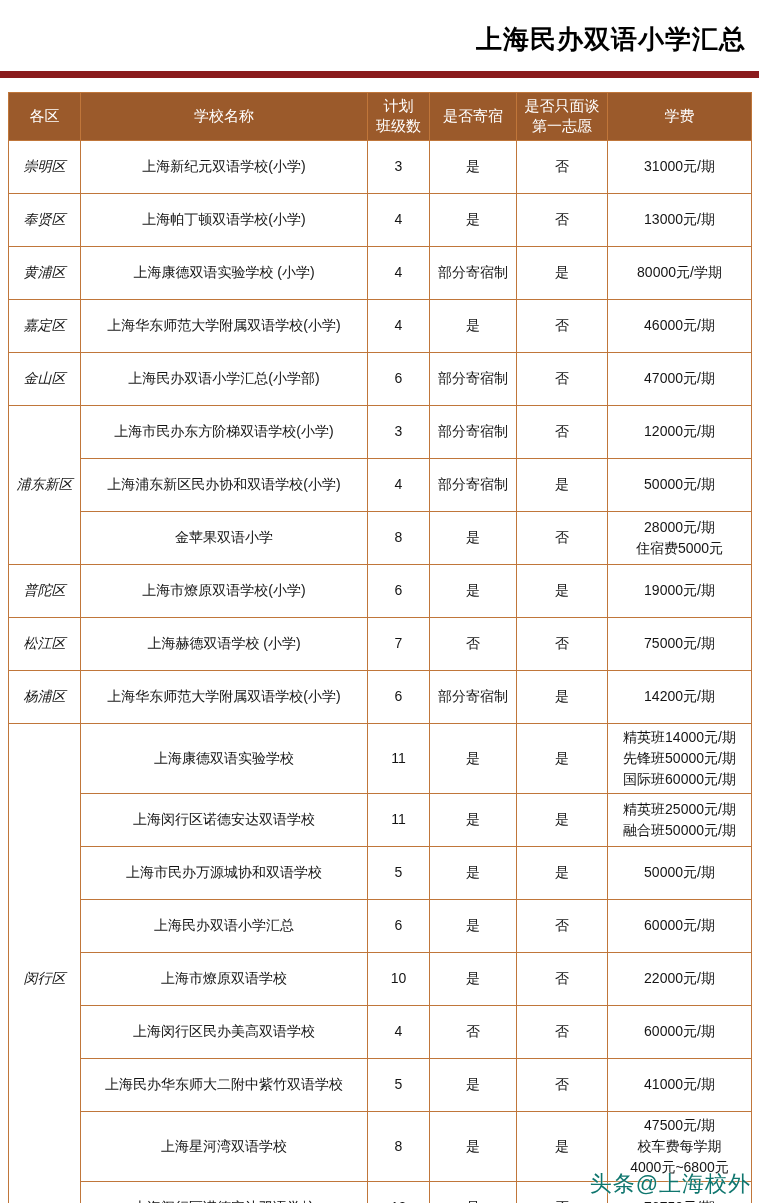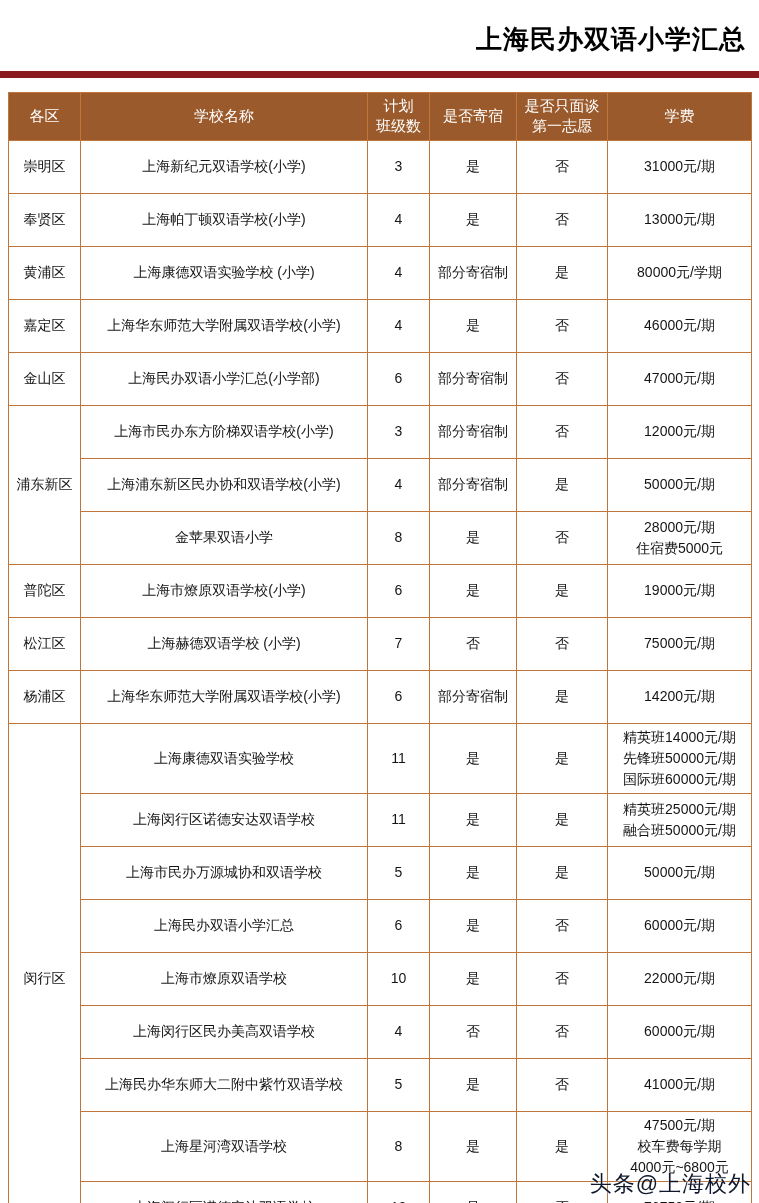--- a/index.html
+++ b/index.html
@@ -48,27 +48,27 @@
     height: 46px;
     line-height: 1.35;
   }
   .school-table td {
     font-size: 14px;
     color: #141414;
     height: 53px;
     line-height: 1.5;
     background: #ffffff;
   }
-  .school-table td.district { font-size: 14px; }
+  .school-table td.district { font-size: 14px; font-style: italic; }
   .watermark {
     position: absolute;
     right: 8px;
     bottom: 4px;
     font-size: 22px;
-    color: #0f172a;
+    color: #0f766e;
     letter-spacing: 1px;
     white-space: nowrap;
     text-shadow: 0 0 2px #ffffff;
   }
 </style>
 </head>
 <body>
 
 <h1 class="page-title">上海民办双语小学汇总</h1>
 <div class="title-bar"></div>

